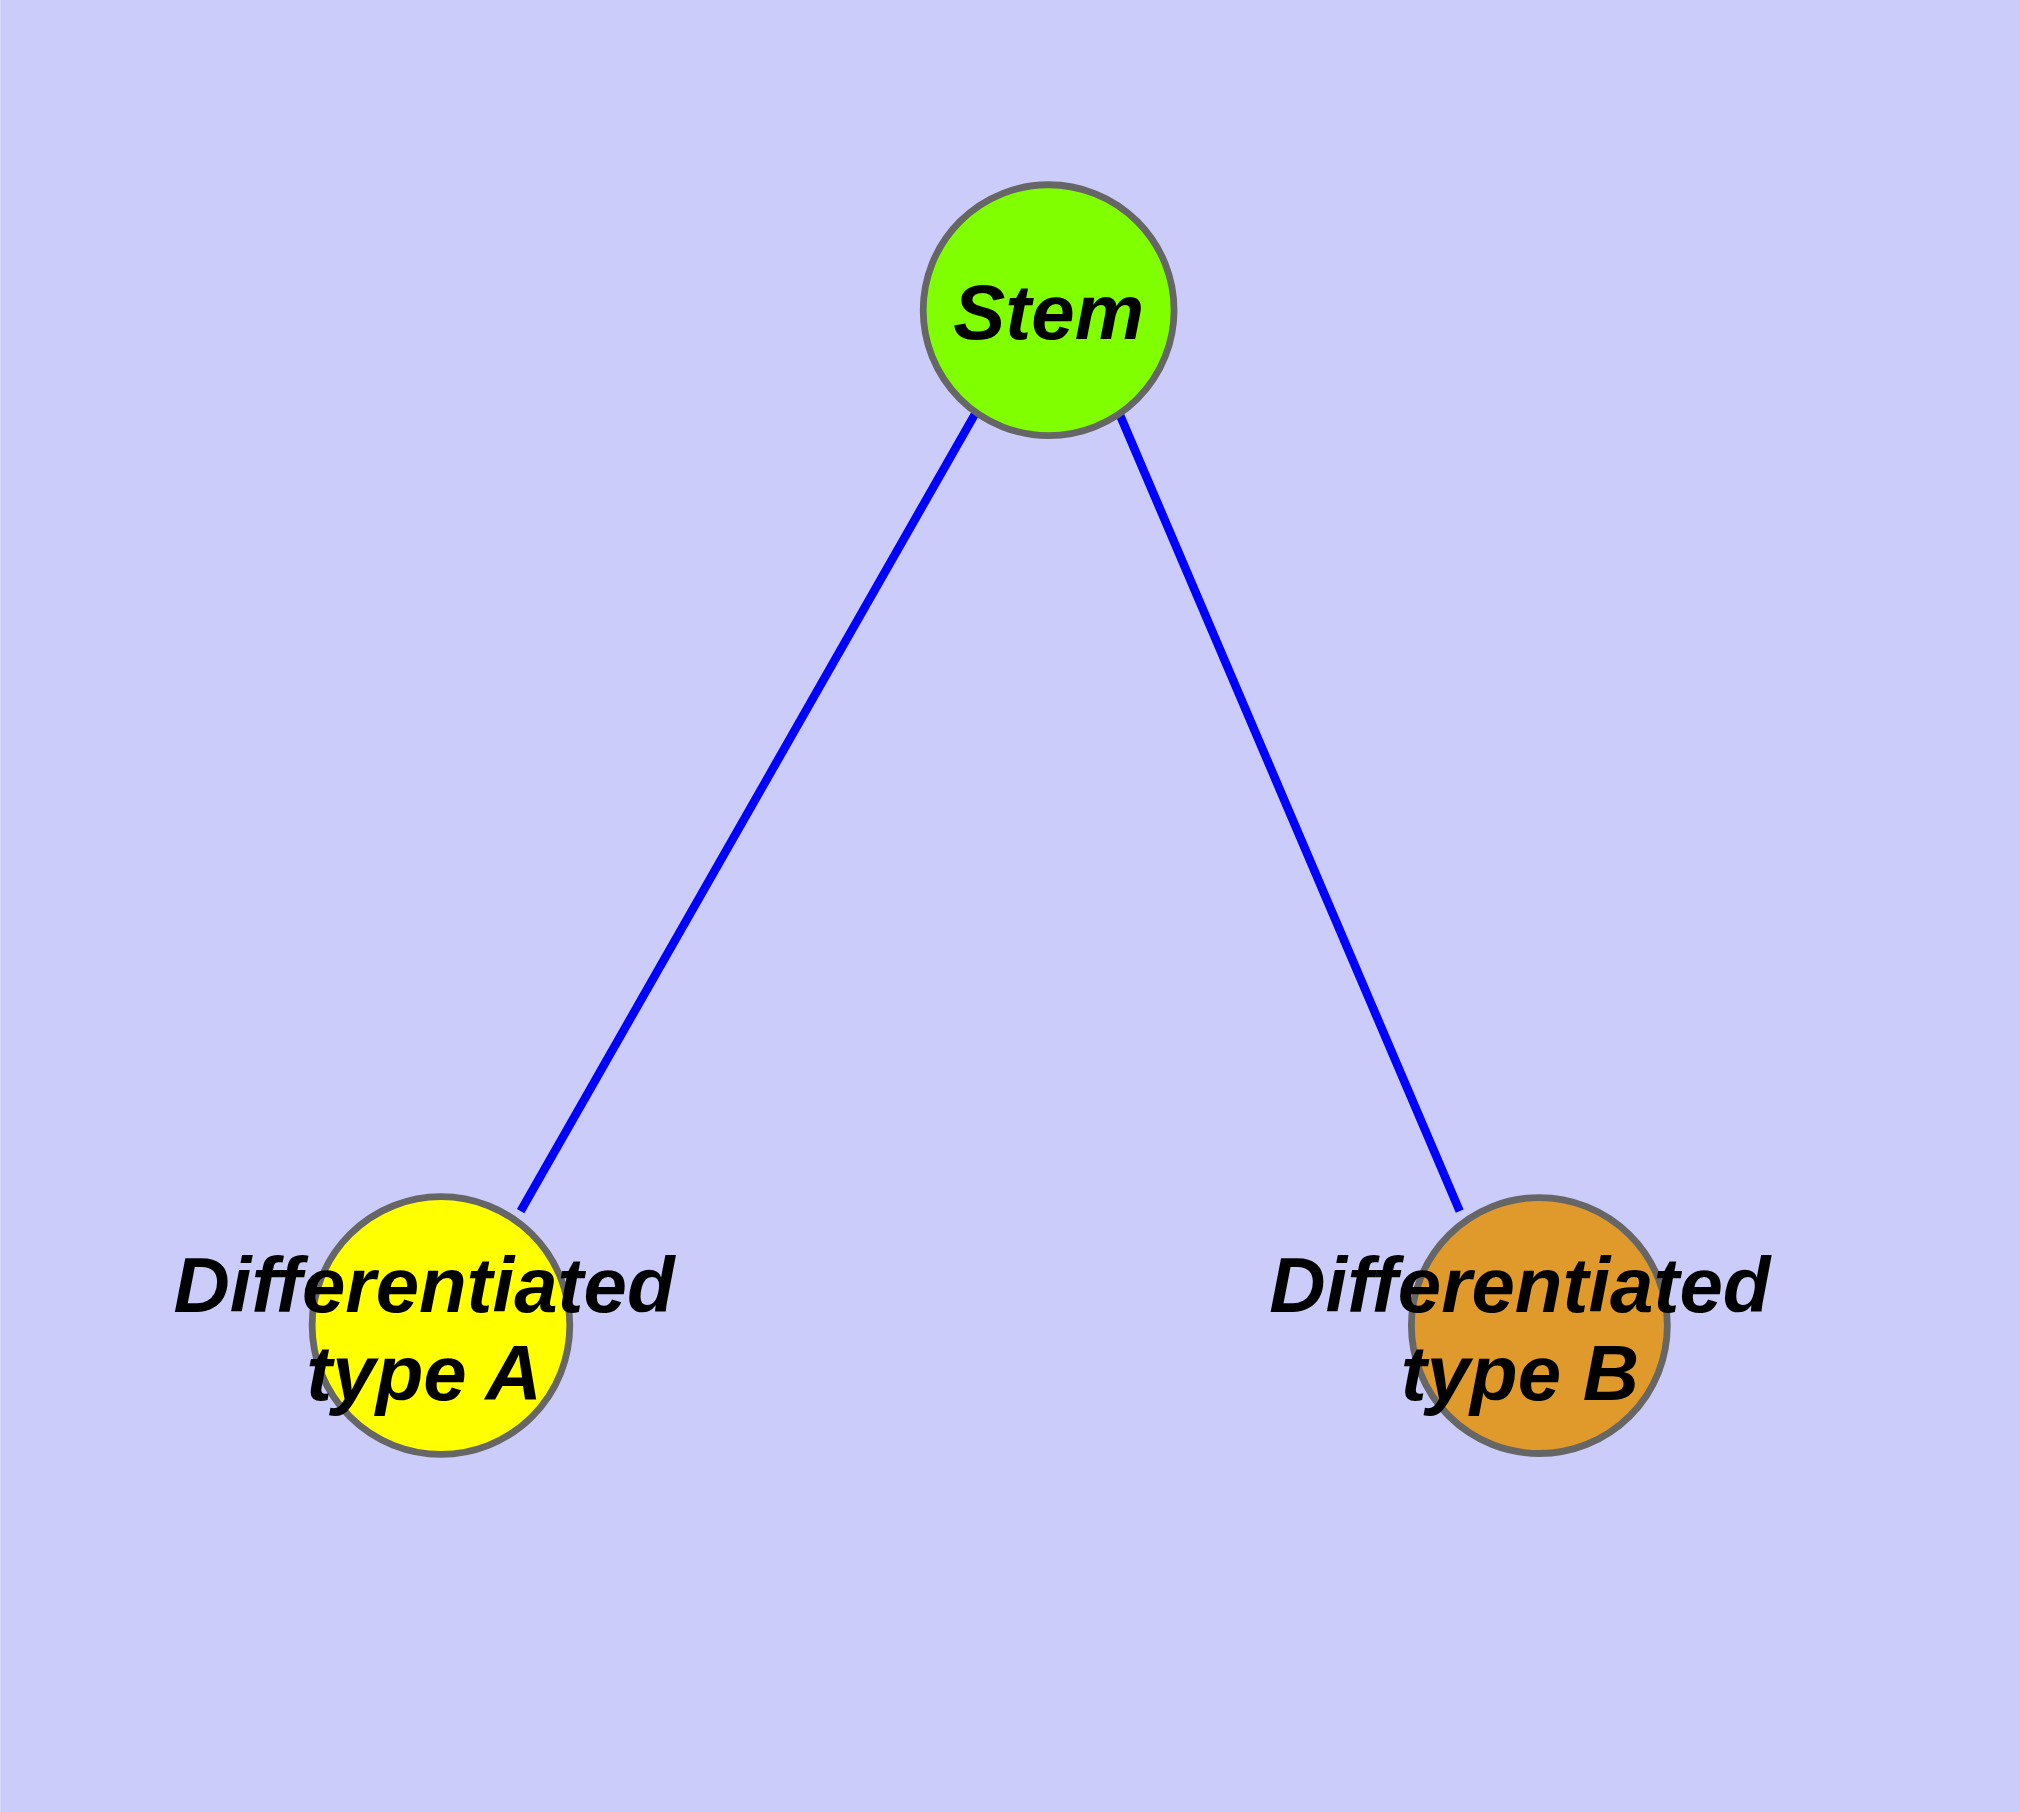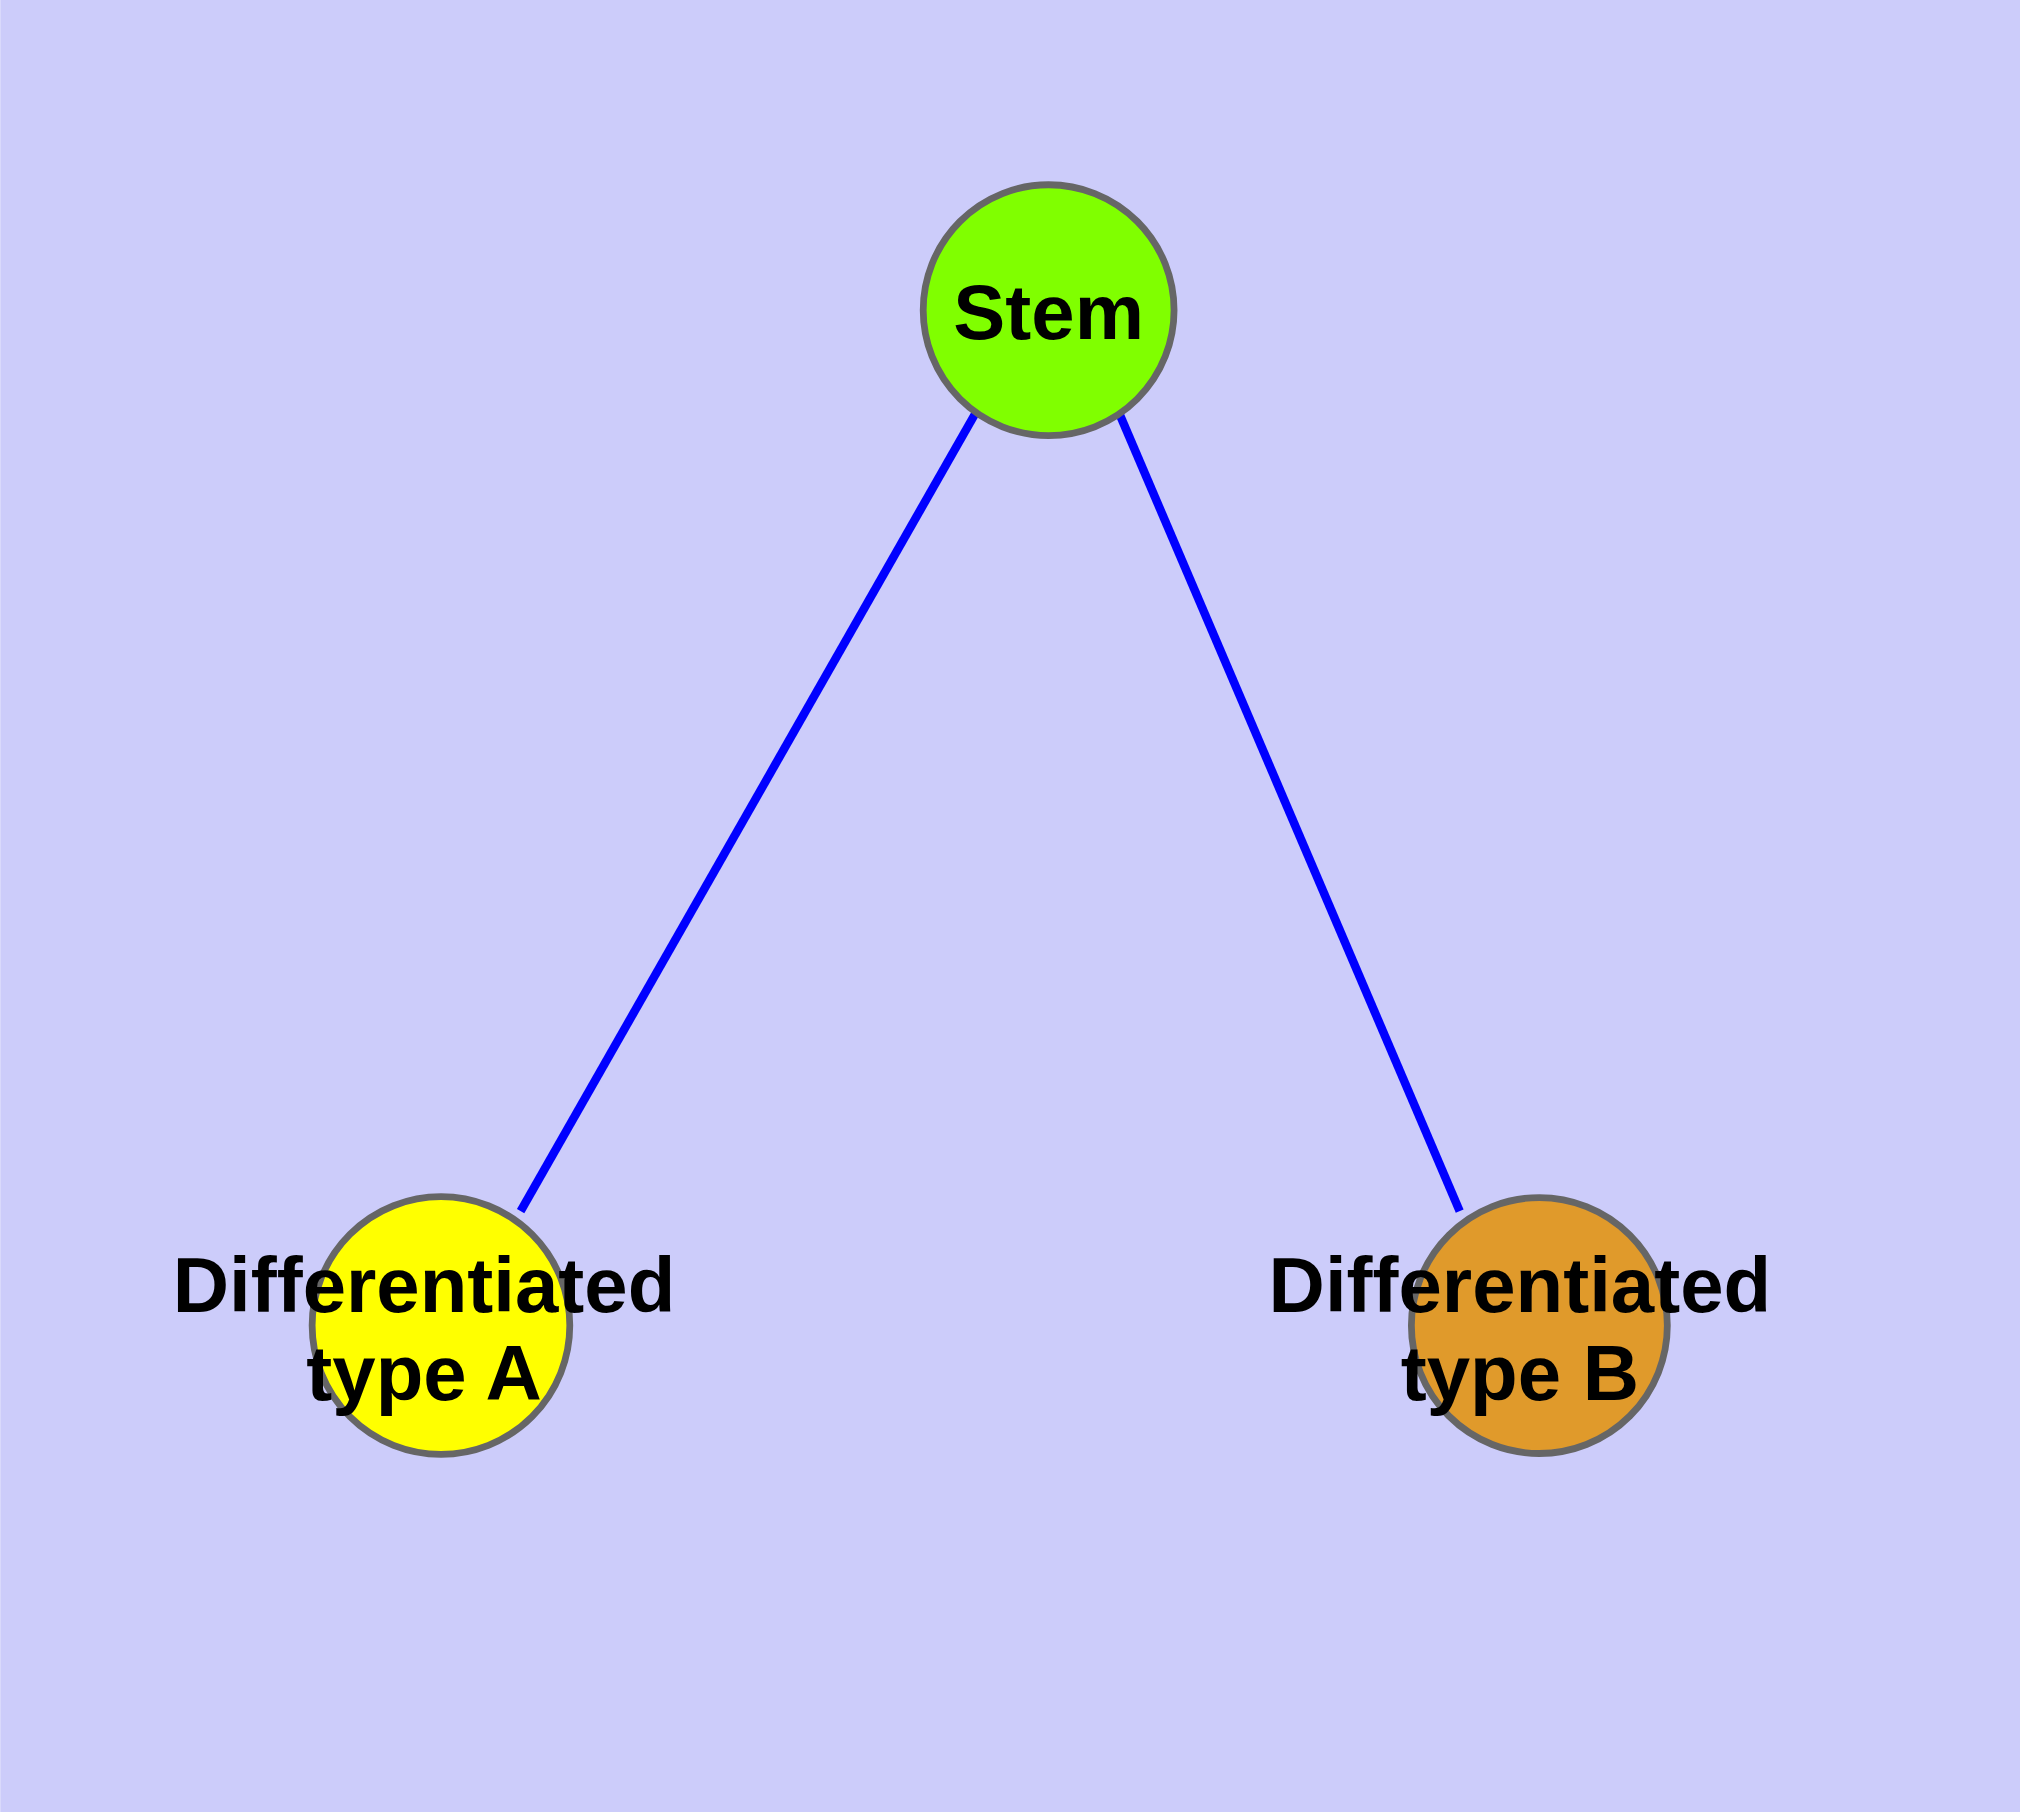--- a/index.html
+++ b/index.html
@@ -7,20 +7,21 @@
     margin: 0;
     padding: 0;
     background: #ffffff;
   }
   #canvas {
     position: relative;
     width: 2021px;
     height: 1812px;
     overflow: hidden;
     font-family: "Liberation Sans", sans-serif;
+    font-style: italic;
   }
   #graph-svg {
     position: absolute;
     top: 0;
     left: 0;
     width: 2021px;
     height: 1812px;
     display: block;
   }
   .node-label {

